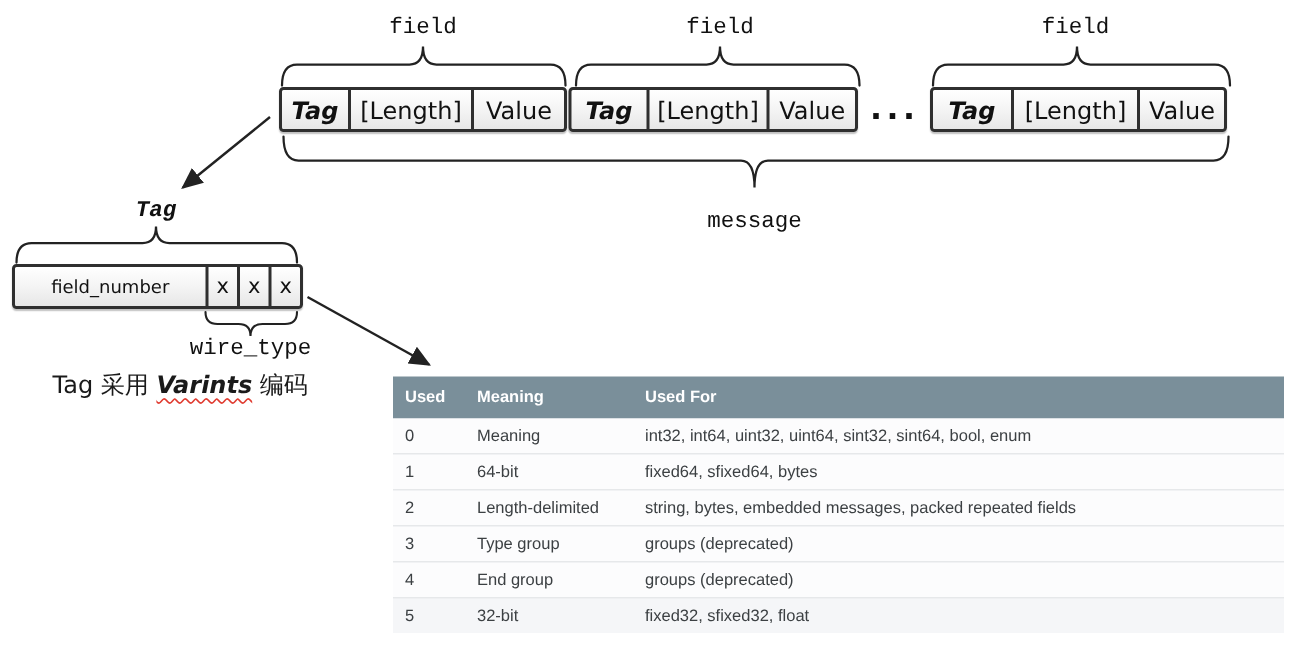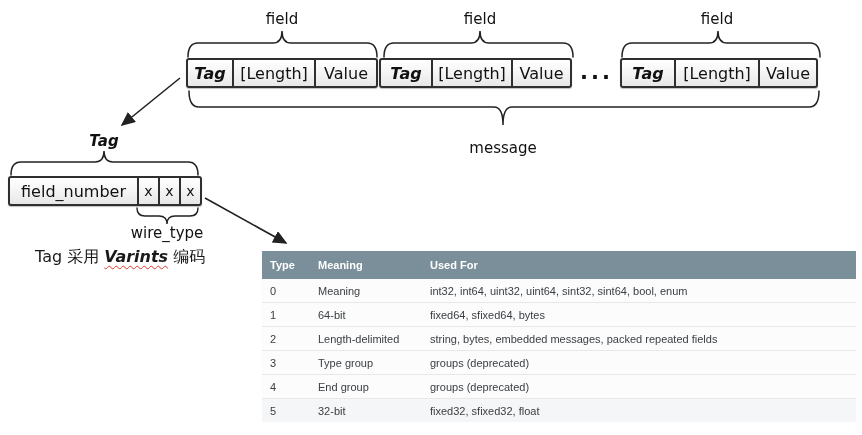--- a/index.html
+++ b/index.html
@@ -4,21 +4,21 @@
 <style>
   html,body{margin:0;padding:0;background:#ffffff;}
   .stage{
     position:relative;width:862px;height:435px;background:#ffffff;overflow:hidden;
     font-family:"DejaVu Sans",sans-serif;color:#111;
   }
   svg.connectors{position:absolute;left:0;top:0;width:862px;height:435px;pointer-events:none;}
 
   
   .lbl{position:absolute;white-space:nowrap;font-size:15px;color:#111;}
-  .lbl.center{transform:translateX(-50%);}
+  .lbl.center{transform:translateX(-50%);font-family:Liberation Mono, monospace;}
   .lbl.bold-italic{font-weight:bold;font-style:italic;}
   .lbl.small{font-size:13px;}
 
   
   .fgroup{position:absolute;top:58px;height:30px;display:flex;
     border:2px solid #2f2f2f;border-radius:3px;box-sizing:border-box;
     background:linear-gradient(180deg,#ffffff 0%,#f3f3f3 55%,#e7e7e7 100%);
     box-shadow:0 1px 1px rgba(0,0,0,.25);}
   .fcell{display:flex;align-items:center;justify-content:center;
     font-size:16px;box-sizing:border-box;padding:0 2px;}
@@ -26,21 +26,21 @@
   .fcell.tag{font-weight:bold;font-style:italic;}
 
   .ellipsis{position:absolute;top:60px;font-size:21px;font-weight:bold;
     letter-spacing:3px;color:#111;}
 
   
   .tagbox{position:absolute;left:8px;top:176px;height:30px;display:flex;
     border:2px solid #2f2f2f;border-radius:3px;box-sizing:border-box;
     background:linear-gradient(180deg,#ffffff 0%,#f3f3f3 55%,#e7e7e7 100%);
     box-shadow:0 1px 1px rgba(0,0,0,.25);}
-  .tagbox .fcell{font-size:16px;}
+  .tagbox .fcell{font-size:12px;}
   .tagbox .xcell{width:21px;font-size:14px;}
 
   
   .note{position:absolute;left:35px;top:247px;font-size:16px;color:#1a1a1a;}
   .note .em{font-weight:bold;font-style:italic;
     text-decoration:underline wavy #e03a2f;text-decoration-thickness:1px;
     text-underline-offset:3px;}
 
   
   .wt-table{position:absolute;left:262px;top:251px;width:594px;
@@ -131,21 +131,21 @@
   </div>
 
   <table class="wt-table">
     <colgroup>
         <col style="width:48px">
         <col style="width:112px">
         <col>
       </colgroup>
     <thead>
       <tr>
-        <th>Type</th>
+        <th>Used</th>
         <th>Meaning</th>
         <th>Used For</th>
       </tr>
     </thead>
     <tbody>
         <tr>
           <td>0</td>
           <td>Meaning</td>
           <td>int32, int64, uint32, uint64, sint32, sint64, bool, enum</td>
         </tr>

